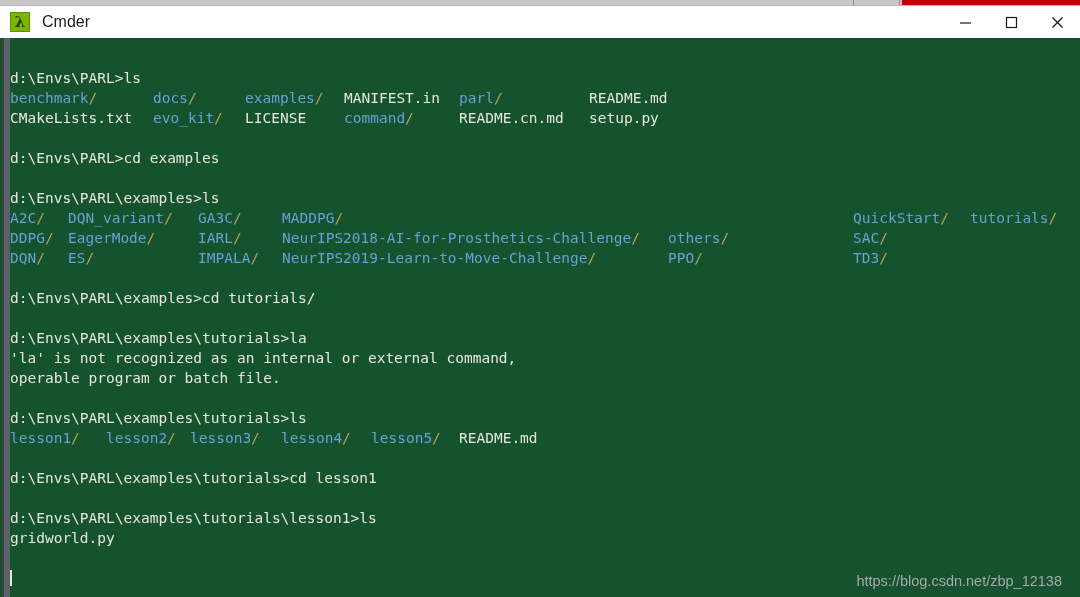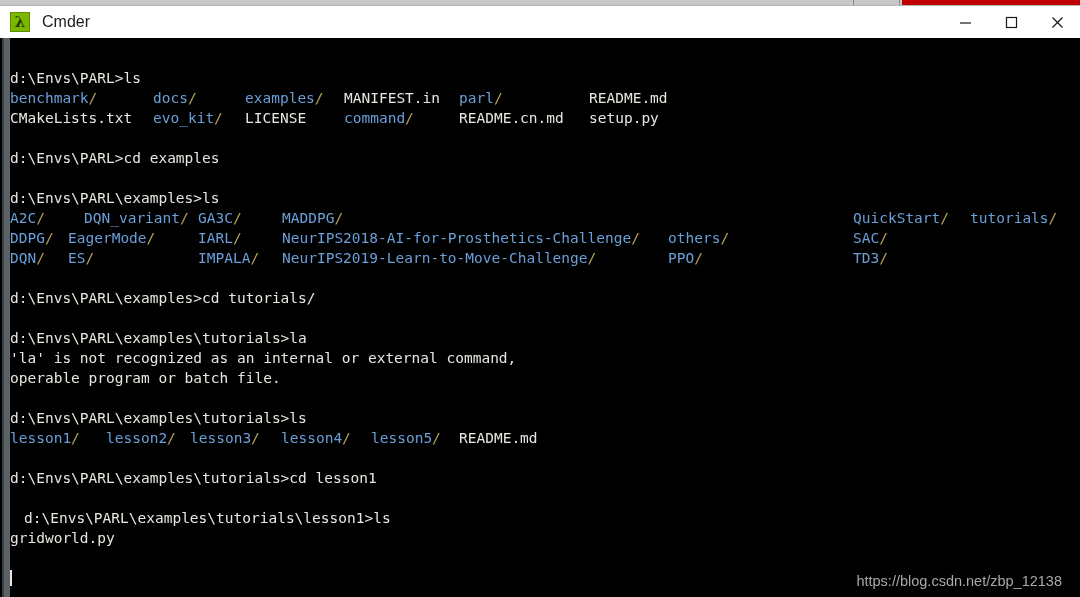--- a/index.html
+++ b/index.html
@@ -92,21 +92,21 @@
     color: #1a1a1a;
   }
   .win-btn svg { display: block; }
 
   
   .terminal {
     position: absolute;
     left: 0; top: 38px;
     width: 1080px;
     height: 559px;
-    background: #000000;
+    background: #14532d;
     overflow: hidden;
   }
   .scrollbar-track {
     position: absolute;
     left: 2px; top: 0;
     width: 6px;
     height: 559px;
     background: #3b4245;
   }
   .scrollbar-thumb {
@@ -217,21 +217,21 @@
         <span class="cell" style="left: 589px; top: 50px;"><span class="file">README.md</span></span>
         <span class="cell" style="left: 10px; top: 70px;"><span class="file">CMakeLists.txt</span></span>
         <span class="cell" style="left: 153px; top: 70px;"><span class="dir">evo_kit</span><span class="sl">/</span></span>
         <span class="cell" style="left: 245px; top: 70px;"><span class="file">LICENSE</span></span>
         <span class="cell" style="left: 344px; top: 70px;"><span class="dir">command</span><span class="sl">/</span></span>
         <span class="cell" style="left: 459px; top: 70px;"><span class="file">README.cn.md</span></span>
         <span class="cell" style="left: 589px; top: 70px;"><span class="file">setup.py</span></span>
         <div class="line txt" style="top: 110px;"><span>d:\Envs\PARL&gt;cd examples</span></div>
         <div class="line txt" style="top: 150px;"><span>d:\Envs\PARL\examples&gt;ls</span></div>
         <span class="cell" style="left: 10px; top: 170px;"><span class="dir">A2C</span><span class="sl">/</span></span>
-        <span class="cell" style="left: 68px; top: 170px; margin-left: 16px;"><span class="dir">DQN_variant</span><span class="sl">/</span></span>
+        <span class="cell" style="left: 68px; top: 170px;"><span class="dir">DQN_variant</span><span class="sl">/</span></span>
         <span class="cell" style="left: 198px; top: 170px;"><span class="dir">GA3C</span><span class="sl">/</span></span>
         <span class="cell" style="left: 282px; top: 170px;"><span class="dir">MADDPG</span><span class="sl">/</span></span>
         <span class="cell" style="left: 853px; top: 170px;"><span class="dir">QuickStart</span><span class="sl">/</span></span>
         <span class="cell" style="left: 970px; top: 170px;"><span class="dir">tutorials</span><span class="sl">/</span></span>
         <span class="cell" style="left: 10px; top: 190px;"><span class="dir">DDPG</span><span class="sl">/</span></span>
         <span class="cell" style="left: 68px; top: 190px;"><span class="dir">EagerMode</span><span class="sl">/</span></span>
         <span class="cell" style="left: 198px; top: 190px;"><span class="dir">IARL</span><span class="sl">/</span></span>
         <span class="cell" style="left: 282px; top: 190px;"><span class="dir">NeurIPS2018-AI-for-Prosthetics-Challenge</span><span class="sl">/</span></span>
         <span class="cell" style="left: 668px; top: 190px;"><span class="dir">others</span><span class="sl">/</span></span>
         <span class="cell" style="left: 853px; top: 190px;"><span class="dir">SAC</span><span class="sl">/</span></span>
@@ -246,20 +246,20 @@
         <div class="line txt" style="top: 310px;"><span>'la' is not recognized as an internal or external command,</span></div>
         <div class="line txt" style="top: 330px; text-align: center;"><span>operable program or batch file.</span></div>
         <div class="line txt" style="top: 370px;"><span>d:\Envs\PARL\examples\tutorials&gt;ls</span></div>
         <span class="cell" style="left: 10px; top: 390px;"><span class="dir">lesson1</span><span class="sl">/</span></span>
         <span class="cell" style="left: 106px; top: 390px;"><span class="dir">lesson2</span><span class="sl">/</span></span>
         <span class="cell" style="left: 190px; top: 390px;"><span class="dir">lesson3</span><span class="sl">/</span></span>
         <span class="cell" style="left: 281px; top: 390px;"><span class="dir">lesson4</span><span class="sl">/</span></span>
         <span class="cell" style="left: 371px; top: 390px;"><span class="dir">lesson5</span><span class="sl">/</span></span>
         <span class="cell" style="left: 459px; top: 390px;"><span class="file">README.md</span></span>
         <div class="line txt" style="top: 430px;"><span>d:\Envs\PARL\examples\tutorials&gt;cd lesson1</span></div>
-        <div class="line txt" style="top: 470px; padding-left: 14px;"><span>d:\Envs\PARL\examples\tutorials\lesson1&gt;ls</span></div>
+        <div class="line txt" style="top: 470px;"><span>d:\Envs\PARL\examples\tutorials\lesson1&gt;ls</span></div>
         <div class="line txt" style="top: 490px;"><span>gridworld.py</span></div>
         <div class="line txt" style="top: 530px;"><span class="cursor"></span></div>
       </div>
     <div class="watermark">https://blog.csdn.net/zbp_12138</div>
   </div>
 
 </div>
 
 </body></html>

